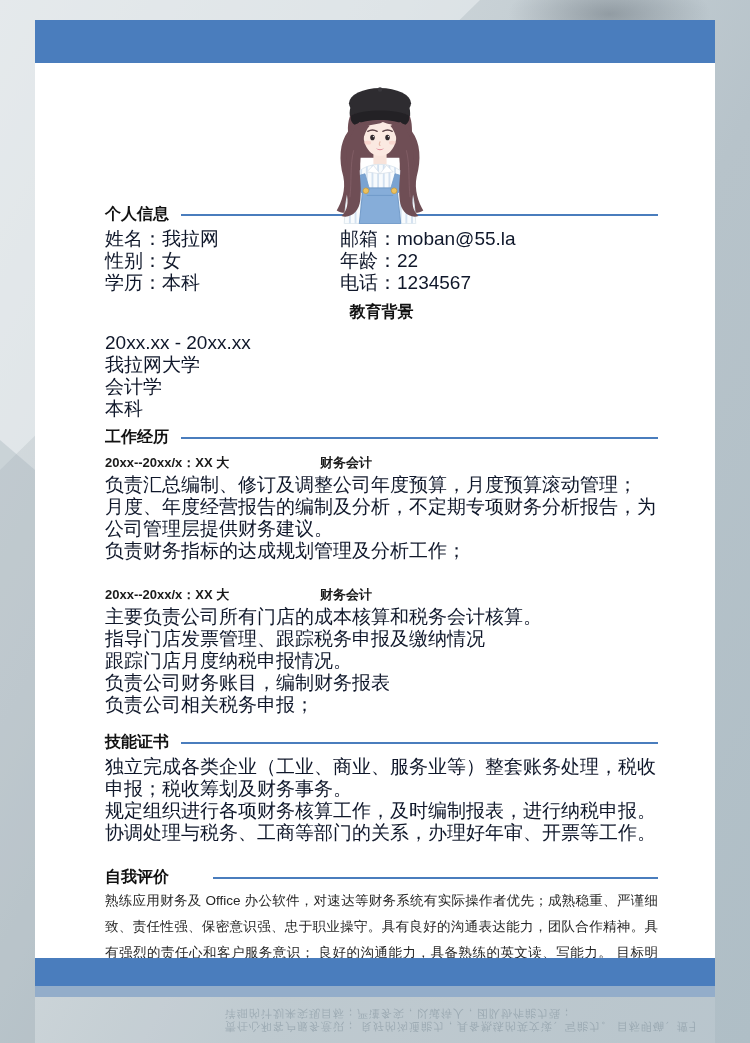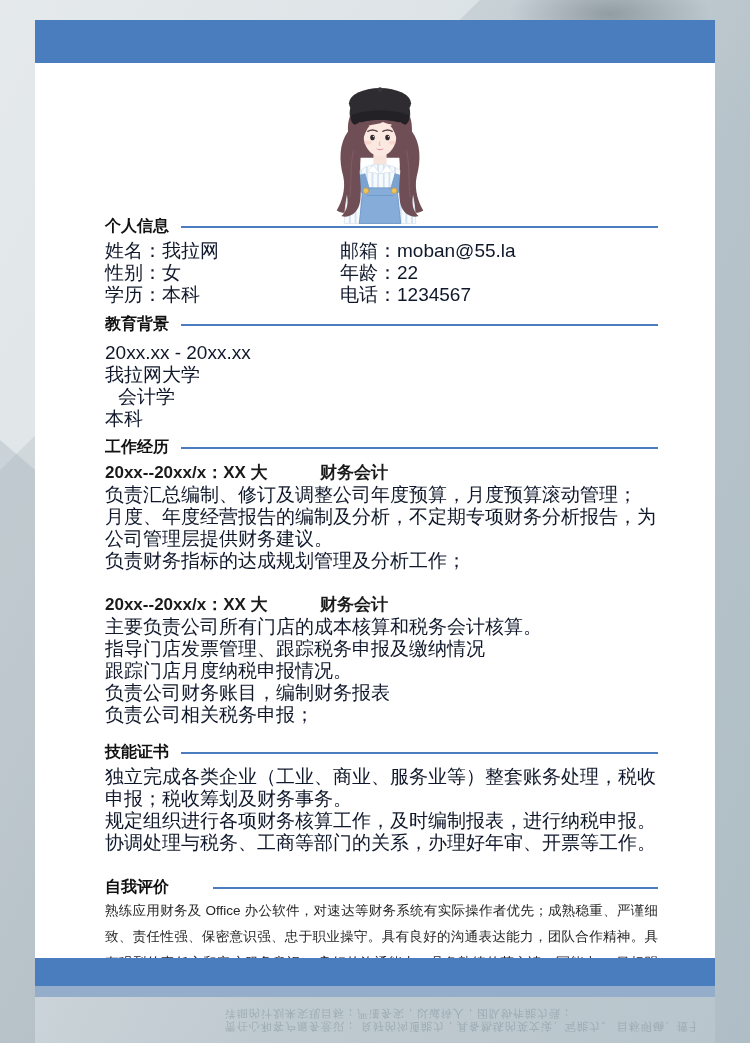--- a/index.html
+++ b/index.html
@@ -11,48 +11,48 @@
          background:rgba(240,244,245,0.5);
          clip-path:polygon(0 0,480px 0,0 470px);pointer-events:none;}
   .bg-facet-bl{position:absolute;left:0;top:0;width:750px;height:1043px;
          background:rgba(160,175,184,0.35);
          clip-path:polygon(0 440px,35px 470px,35px 1043px,0 1043px);pointer-events:none;}
   .bg-smudge-tr{position:absolute;left:380px;top:-40px;width:370px;height:300px;
          background:radial-gradient(closest-side at 62% 18%,rgba(68,78,88,0.38),rgba(68,78,88,0) 72%);
          pointer-events:none;}
   .topbar{position:absolute;left:35px;top:20px;width:680px;height:43px;background:#4a7dbd;}
   .page{position:absolute;left:35px;top:63px;width:680px;height:895px;background:#ffffff;
-        box-sizing:border-box;padding:12px 57px 0 70px;}
+        box-sizing:border-box;padding:0 57px 0 70px;}
   .bottombar{position:absolute;left:35px;top:958px;width:680px;height:28px;background:#4a7dbd;}
   .bottomstrip{position:absolute;left:35px;top:986px;width:680px;height:11px;background:#93adca;}
   .reflectzone{position:absolute;left:35px;top:997px;width:680px;height:46px;background:rgba(255,255,255,0.12);}
   .reflection{position:absolute;left:35px;top:1007px;width:680px;box-sizing:border-box;
         padding-left:190px;padding-right:20px;transform:scaleY(-1);
         color:#667986;opacity:0.38;font-size:11px;line-height:13px;letter-spacing:1px;
         filter:blur(0.5px);}
   .reflection div{white-space:nowrap;overflow:hidden;}
 
   .avatar{position:absolute;left:281px;top:21px;z-index:3;}
 
   .sec-head{display:flex;align-items:center;font-size:16px;font-weight:bold;color:#111;
             line-height:20px;position:relative;z-index:1;}
   .sec-rule{flex:1;height:2px;background:#4a7dbd;margin-left:12px;margin-top:2px;}
 
   .body-line{font-size:19px;color:#0f172a;line-height:22px;}
   .info-cols{display:flex;margin-top:4px;}
   .info-col-left{width:235px;}
   .edu-row{display:flex;margin-top:8px;flex-direction:column;}
   .edu-row span{display:block;}
-  .edu-c1{width:165px;}.edu-c2{width:125px;}.edu-c3{width:87px;margin-left:13px;}
-  .job-head{display:flex;font-weight:bold;font-size:17px;color:#1a1a1a;line-height:22px;}
+  .edu-c1{width:165px;}.edu-c2{width:125px;}.edu-c3{width:87px;}
+  .job-head{display:flex;font-weight:bold;font-size:13px;color:#1a1a1a;line-height:22px;}
   .job-period{width:215px;}
   .eval-text{font-size:13.5px;color:#262626;line-height:26px;text-align:justify;margin-top:1px;}
 
   .mt-h-personal{margin-top:141px;}
-  .mt-h-edu{margin-top:8px;}
+  .mt-h-edu{margin-top:8px;flex-direction:column;}
   .mt-h-work{margin-top:7px;}
   .mt-job1{margin-top:5px;}
   .mt-job2{margin-top:22px;}
   .mt-h-skill{margin-top:16px;}
   .mt-skill-lines{margin-top:4px;}
   .mt-h-eval{margin-top:23px;gap:32px;}
 </style>
 </head>
 <body>
 

